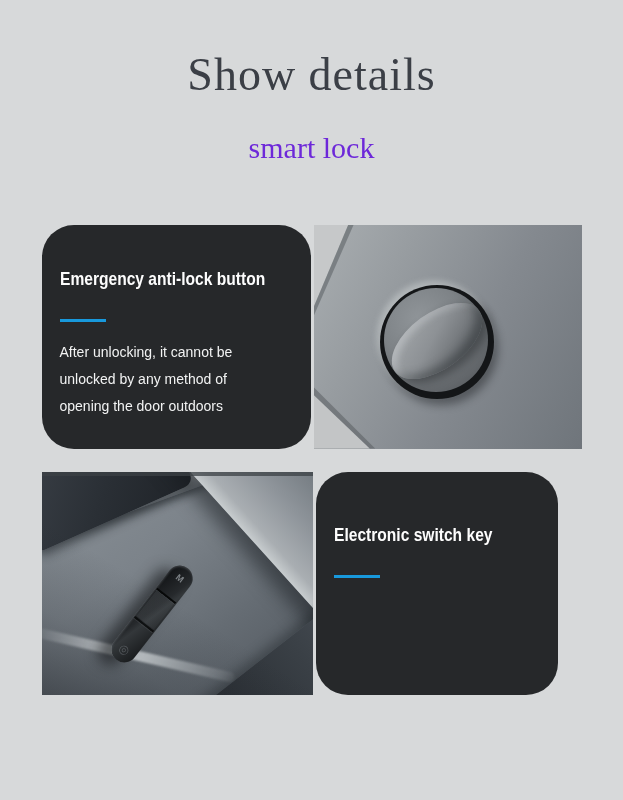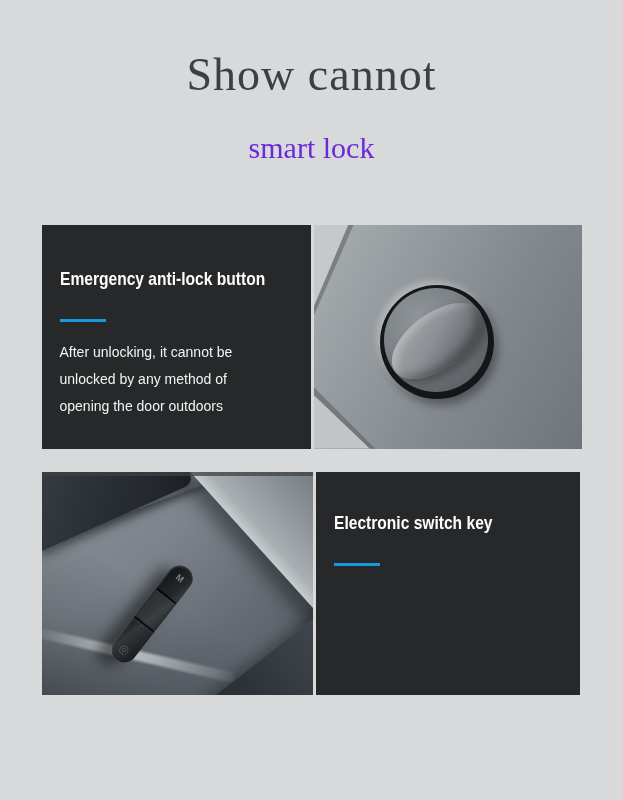--- a/index.html
+++ b/index.html
@@ -36,23 +36,24 @@
     width:540px; margin:0 auto;
     display:flex; gap:3px;
   }
   .card-1 { margin-top:61px; height:224px; }
   .card-2 { margin-top:23px; height:223px; }
 
   .text-block {
     background:#26282a;
     box-sizing:border-box;
     padding:43px 16px 0 18px;
+    border-radius:32px;
   }
   .card-1 .text-block { width:269px; }
-  .card-2 .text-block { width:264px; padding-top:40px; }
+  .card-2 .text-block { width:242px; padding-top:52px; }
 
   .tb-heading {
     color:#fdfdfd;
     font-size:19px;
     font-weight:700;
     letter-spacing:0;
     white-space:nowrap;
   }
   .tb-heading .condense {
     display:inline-block;
@@ -172,21 +173,21 @@
   .sw-mark { left:0; top:9px; width:26px; text-align:center;
     font-size:9px; font-weight:700; color:#7d8286; line-height:1; }
   .sw-emblem { left:0; bottom:7px; width:26px; text-align:center;
     font-size:12px; color:#54585c; line-height:1; }
 </style>
 </head>
 <body>
 
 <div class="page">
 
-  <h1 class="page-title">Show cannot</h1>
+  <h1 class="page-title">Show details</h1>
   <h2 class="page-subtitle">smart lock</h2>
 
   <div class="card card-1">
     <div class="text-block">
       <div class="tb-heading">
         <span class="condense">Emergency anti-lock button</span>
       </div>
       <div class="accent-line"></div>
       <div class="tb-body">After unlocking, it cannot be
 unlocked by any method of

